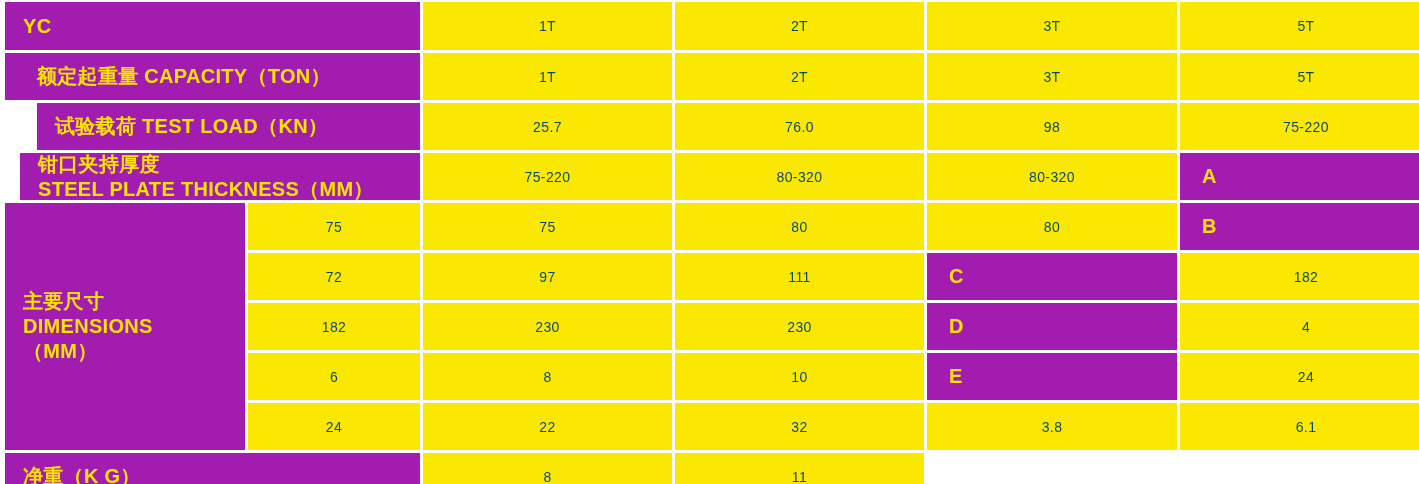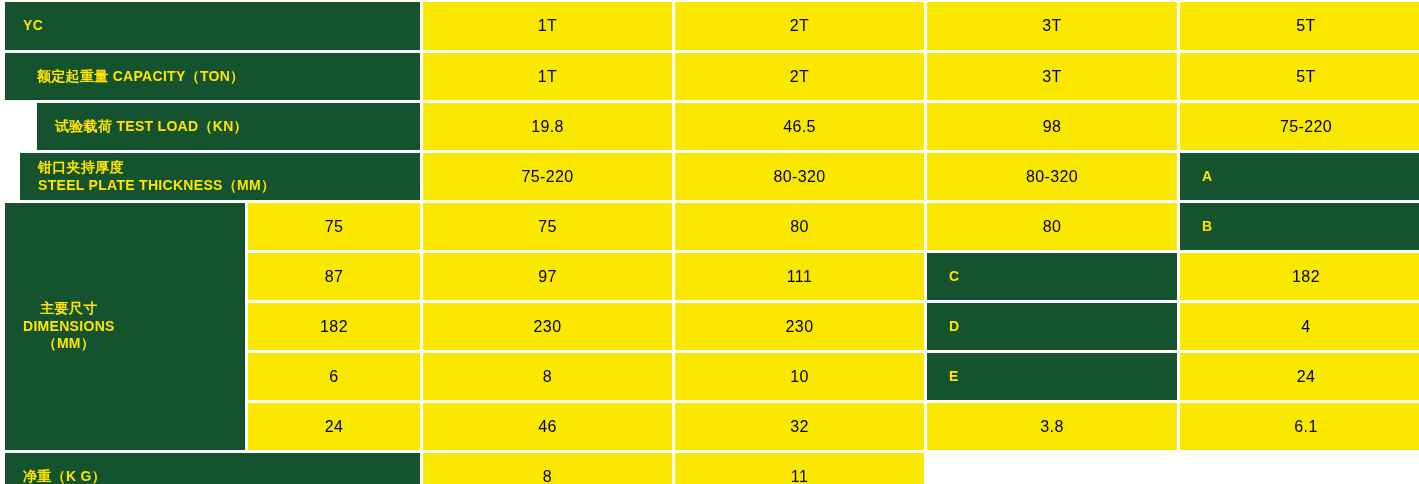--- a/index.html
+++ b/index.html
@@ -36,59 +36,59 @@
   }
 
   .cell {
     display: flex;
     align-items: center;
     box-sizing: border-box;
     overflow: hidden;
   }
 
   .cell-black {
-    background: #14532d;
+    background: #a21caf;
     color: #ffe400;
     font-weight: bold;
     padding-left: 18px;
-    font-size: 14px;
+    font-size: 20px;
     letter-spacing: 0.3px;
     line-height: 1.25;
   }
 
   .cell-black.sub {
     padding-left: 22px;
   }
 
   .cell-black .lines {
     display: block;
   }
 
   .cell-black .l2 {
     font-weight: bold;
   }
 
   .cell-yellow {
     background: #fae800;
-    color: #000000;
+    color: #0c4a6e;
     justify-content: center;
-    font-size: 16px;
+    font-size: 14px;
     font-weight: normal;
     letter-spacing: 0.4px;
   }
 
   
   .r1c1 { grid-column: 1 / span 2; grid-row: 1; }
   .r2c1 { grid-column: 1 / span 2; grid-row: 2; padding-left: 32px; }
   .r3c1 { grid-column: 1 / span 2; grid-row: 3; margin-left: 32px; }
   .r4c1 { grid-column: 1 / span 2; grid-row: 4; margin-left: 15px; }
   .dimlabel { grid-column: 1; grid-row: 5 / span 5; padding-left: 18px; }
   .r10c1 { grid-column: 1 / span 2; grid-row: 10; }
 
-  .dimlabel .lines { display: block; text-align: center; }
+  .dimlabel .lines { display: block; }
 </style>
 </head>
 <body>
 
 <div id="spec-table">
   <div class="grid">
 
     <div class="cell cell-black r1c1">
       <span>YC</span>
     </div>
@@ -101,22 +101,22 @@
       <span>额定起重量 CAPACITY（TON）</span>
     </div>
     <div class="cell cell-yellow">1T</div>
     <div class="cell cell-yellow">2T</div>
     <div class="cell cell-yellow">3T</div>
     <div class="cell cell-yellow">5T</div>
 
     <div class="cell cell-black r3c1">
       <span>试验载荷 TEST LOAD（KN）</span>
     </div>
-    <div class="cell cell-yellow">19.8</div>
-    <div class="cell cell-yellow">46.5</div>
+    <div class="cell cell-yellow">25.7</div>
+    <div class="cell cell-yellow">76.0</div>
     <div class="cell cell-yellow">98</div>
 
     <div class="cell cell-black r4c1">
       <span class="lines">
         <span class="l1">钳口夹持厚度</span><br>
         <span class="l2">STEEL PLATE THICKNESS（MM）</span>
       </span>
     </div>
     <div class="cell cell-yellow">75-220</div>
     <div class="cell cell-yellow">75-220</div>
@@ -131,40 +131,40 @@
       </span>
     </div>
 
     <div class="cell cell-black sub">A</div>
     <div class="cell cell-yellow">75</div>
     <div class="cell cell-yellow">75</div>
     <div class="cell cell-yellow">80</div>
     <div class="cell cell-yellow">80</div>
 
     <div class="cell cell-black sub">B</div>
-    <div class="cell cell-yellow">87</div>
+    <div class="cell cell-yellow">72</div>
     <div class="cell cell-yellow">97</div>
     <div class="cell cell-yellow">111</div>
 
     <div class="cell cell-black sub">C</div>
     <div class="cell cell-yellow">182</div>
     <div class="cell cell-yellow">182</div>
     <div class="cell cell-yellow">230</div>
     <div class="cell cell-yellow">230</div>
 
     <div class="cell cell-black sub">D</div>
     <div class="cell cell-yellow">4</div>
     <div class="cell cell-yellow">6</div>
     <div class="cell cell-yellow">8</div>
     <div class="cell cell-yellow">10</div>
 
     <div class="cell cell-black sub">E</div>
     <div class="cell cell-yellow">24</div>
     <div class="cell cell-yellow">24</div>
-    <div class="cell cell-yellow">46</div>
+    <div class="cell cell-yellow">22</div>
     <div class="cell cell-yellow">32</div>
 
     <div class="cell cell-black r10c1">
       <span>净重（K G）</span>
     </div>
     <div class="cell cell-yellow">3.8</div>
     <div class="cell cell-yellow">6.1</div>
     <div class="cell cell-yellow">8</div>
     <div class="cell cell-yellow">11</div>
 

